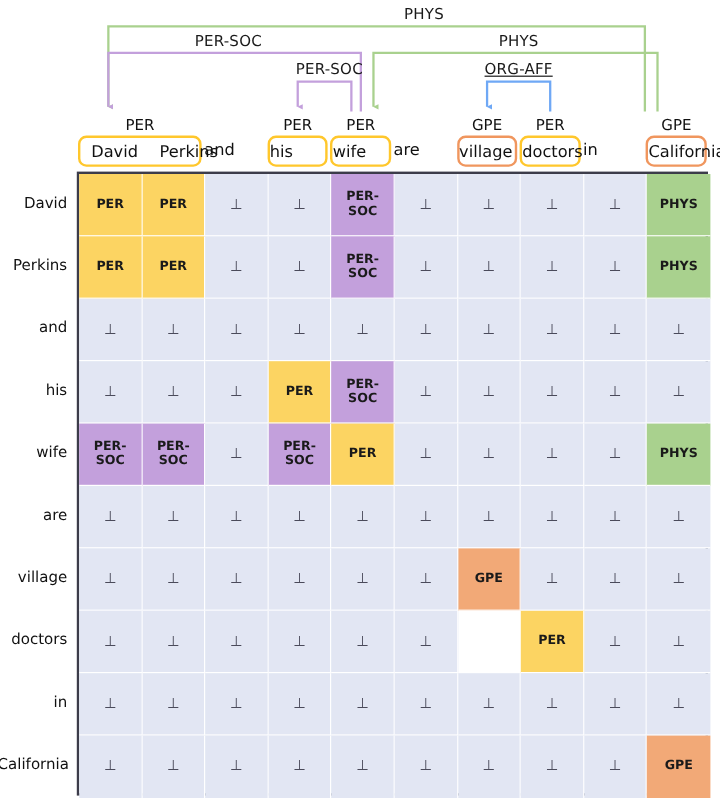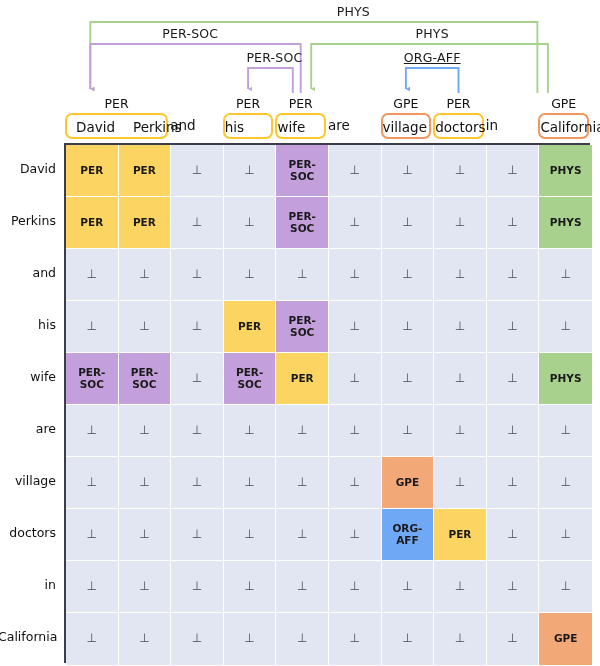--- a/index.html
+++ b/index.html
@@ -268,23 +268,20 @@
         <div class="cell lbl" style="left: 315.6px; top: 312px; width: 52.6px; height: 52px; background: rgb(242, 169, 119);">GPE</div>
         <div class="cell empty" style="left: 368.2px; top: 312px; width: 52.6px; height: 52px; background: rgb(226, 230, 243);">⊥</div>
         <div class="cell empty" style="left: 420.8px; top: 312px; width: 52.6px; height: 52px; background: rgb(226, 230, 243);">⊥</div>
         <div class="cell empty" style="left: 473.4px; top: 312px; width: 52.6px; height: 52px; background: rgb(226, 230, 243); border-right: none;">⊥</div>
         <div class="cell empty" style="left: 0px; top: 364px; width: 52.6px; height: 52px; background: rgb(226, 230, 243);">⊥</div>
         <div class="cell empty" style="left: 52.6px; top: 364px; width: 52.6px; height: 52px; background: rgb(226, 230, 243);">⊥</div>
         <div class="cell empty" style="left: 105.2px; top: 364px; width: 52.6px; height: 52px; background: rgb(226, 230, 243);">⊥</div>
         <div class="cell empty" style="left: 157.8px; top: 364px; width: 52.6px; height: 52px; background: rgb(226, 230, 243);">⊥</div>
         <div class="cell empty" style="left: 210.4px; top: 364px; width: 52.6px; height: 52px; background: rgb(226, 230, 243);">⊥</div>
         <div class="cell empty" style="left: 263px; top: 364px; width: 52.6px; height: 52px; background: rgb(226, 230, 243);">⊥</div>
-        <div class="cell lbl" style="left: 315.6px; top: 364px; width: 52.6px; height: 52px; background: rgb(111, 168, 245);">
-          <div><span>ORG-</span><br><span>AFF</span></div>
-        </div>
         <div class="cell lbl" style="left: 368.2px; top: 364px; width: 52.6px; height: 52px; background: rgb(252, 212, 98);">PER</div>
         <div class="cell empty" style="left: 420.8px; top: 364px; width: 52.6px; height: 52px; background: rgb(226, 230, 243);">⊥</div>
         <div class="cell empty" style="left: 473.4px; top: 364px; width: 52.6px; height: 52px; background: rgb(226, 230, 243); border-right: none;">⊥</div>
         <div class="cell empty" style="left: 0px; top: 416px; width: 52.6px; height: 52px; background: rgb(226, 230, 243);">⊥</div>
         <div class="cell empty" style="left: 52.6px; top: 416px; width: 52.6px; height: 52px; background: rgb(226, 230, 243);">⊥</div>
         <div class="cell empty" style="left: 105.2px; top: 416px; width: 52.6px; height: 52px; background: rgb(226, 230, 243);">⊥</div>
         <div class="cell empty" style="left: 157.8px; top: 416px; width: 52.6px; height: 52px; background: rgb(226, 230, 243);">⊥</div>
         <div class="cell empty" style="left: 210.4px; top: 416px; width: 52.6px; height: 52px; background: rgb(226, 230, 243);">⊥</div>
         <div class="cell empty" style="left: 263px; top: 416px; width: 52.6px; height: 52px; background: rgb(226, 230, 243);">⊥</div>
         <div class="cell empty" style="left: 315.6px; top: 416px; width: 52.6px; height: 52px; background: rgb(226, 230, 243);">⊥</div>

